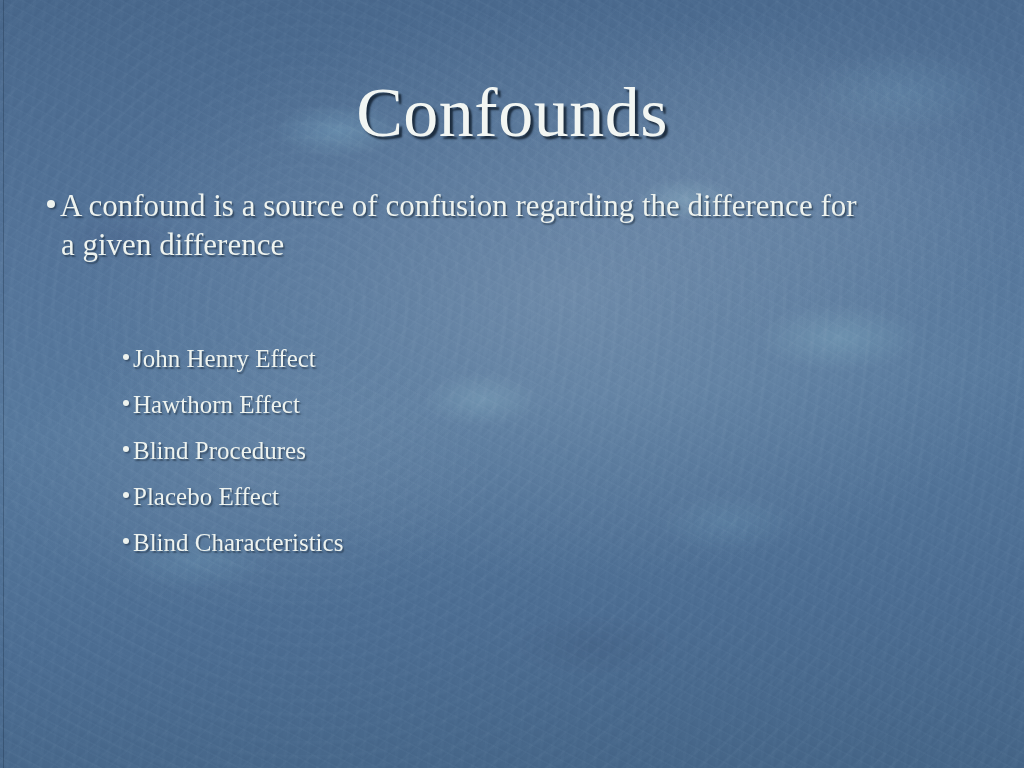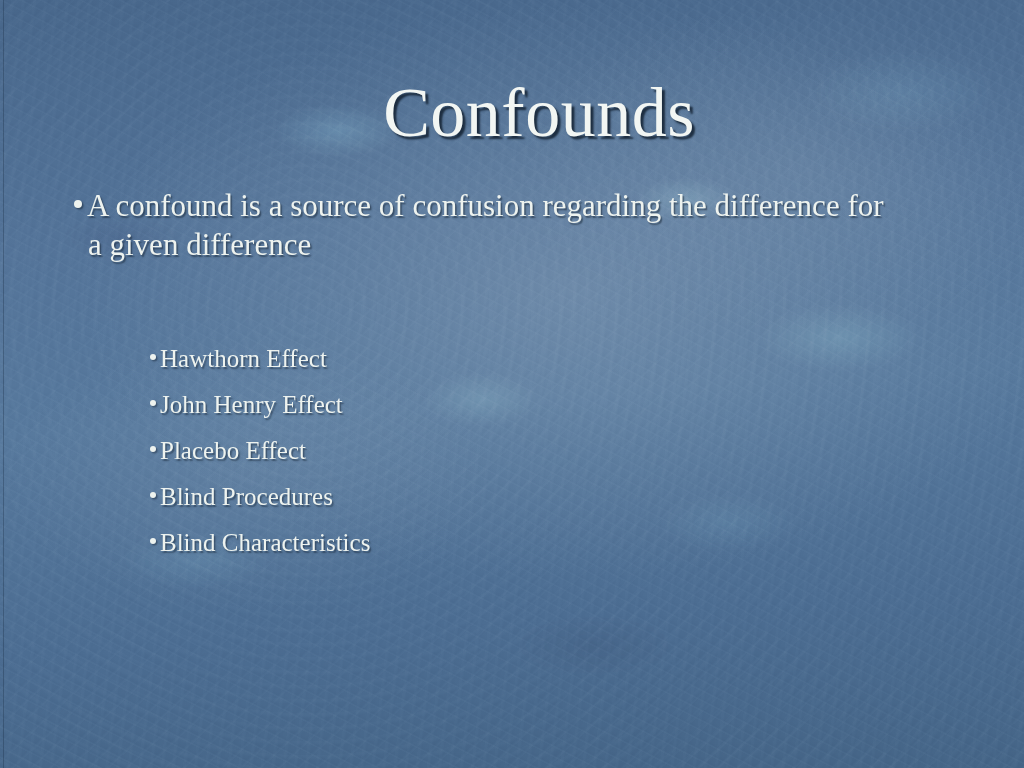--- a/index.html
+++ b/index.html
@@ -62,21 +62,20 @@
     top: 0;
     width: 1px;
     height: 768px;
     background: rgba(30,50,72,0.35);
     pointer-events: none;
   }
 
   #content {
     position: absolute;
     inset: 0;
-    margin-left: 27px;
   }
 
   .title {
     position: absolute;
     left: 0;
     top: 78px;
     width: 1024px;
     text-align: center;
     font-size: 70px;
     line-height: 1.0;
@@ -150,21 +149,21 @@
 
   <div id="content">
 
     <div class="title">Confounds</div>
 
     <div class="body-block">
       <div class="bullet-l1"><span class="dot-l1"></span><span>A confound is a source of confusion regarding the difference for a given difference</span></div>
     </div>
 
     <div class="sub-list">
+      <div class="bullet-l2"><span class="dot-l2"></span><span>John Henry Effect</span></div>
       <div class="bullet-l2"><span class="dot-l2"></span><span>Hawthorn Effect</span></div>
-      <div class="bullet-l2"><span class="dot-l2"></span><span>John Henry Effect</span></div>
+      <div class="bullet-l2"><span class="dot-l2"></span><span>Blind Procedures</span></div>
       <div class="bullet-l2"><span class="dot-l2"></span><span>Placebo Effect</span></div>
-      <div class="bullet-l2"><span class="dot-l2"></span><span>Blind Procedures</span></div>
       <div class="bullet-l2"><span class="dot-l2"></span><span>Blind Characteristics</span></div>
     </div>
 
   </div>
 </div>
 
 </body></html>

